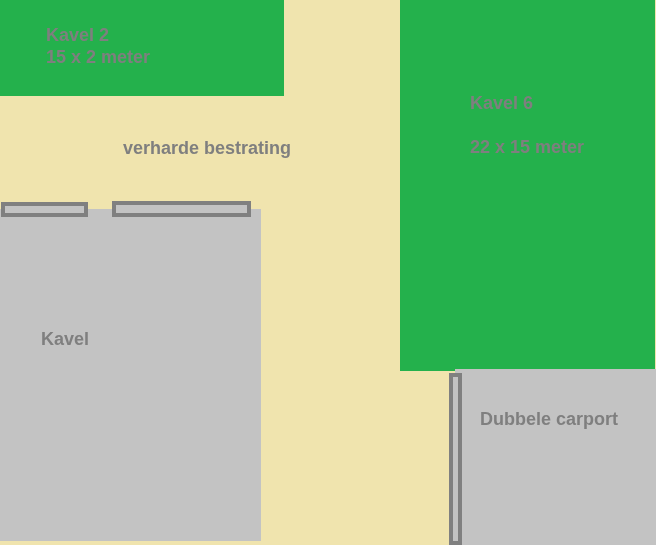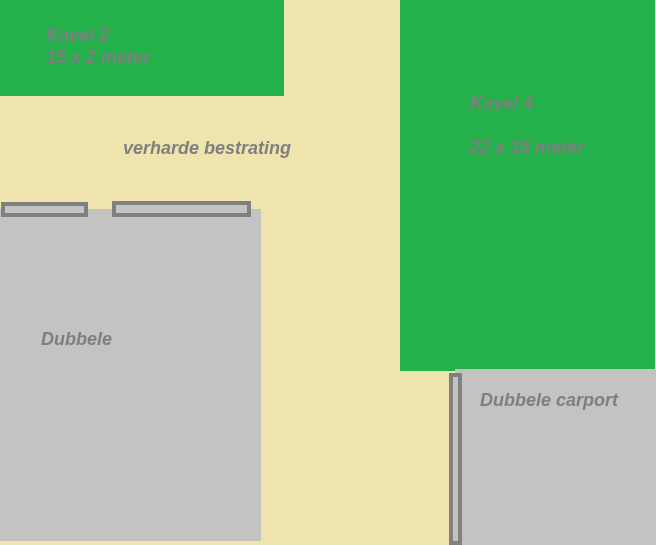--- a/index.html
+++ b/index.html
@@ -1,35 +1,35 @@
 <!DOCTYPE html>
 <html><head>
 <meta charset="utf-8">
 <style>
   html, body { margin:0; padding:0; }
   body { width:656px; height:545px; position:relative; overflow:hidden; background:#f0e4ae; font-family:"Liberation Sans", sans-serif; }
   .abs { position:absolute; }
   .green { background:#24b14c; }
   .grey { background:#c3c3c3; }
-  .lbl { position:absolute; color:#7f7f7f; font-weight:bold; font-size:18px; white-space:nowrap; line-height:22px;font-style:italic; }
+  .lbl { position:absolute; color:#7f7f7f; font-weight:bold; font-size:18px; white-space:nowrap; line-height:22px; }
   .door { position:absolute; box-sizing:border-box; border:4px solid #808080; background:#c3c3c3; }
 </style>
 </head>
 <body>
 
 <div class="abs green" style="left:0;top:0;width:284px;height:96px;"></div>
 <div class="lbl" style="left:46px;top:24px;">Kavel 2</div>
 <div class="lbl" style="left:46px;top:46px;">15 x 2 meter</div>
 
 <div class="abs green" style="left:400px;top:0;width:255px;height:371px;"></div>
-<div class="lbl" style="left:470px;top:92px;">Kavel 4</div>
+<div class="lbl" style="left:470px;top:92px;">Kavel 6</div>
 <div class="lbl" style="left:470px;top:136px;">22 x 15 meter</div>
 
 <div class="lbl" style="left:123px;top:137px;text-align:center;">verharde bestrating</div>
 
 <div class="abs grey" style="left:0;top:209px;width:261px;height:332px;"></div>
 <div class="door" style="left:1px;top:202px;width:87px;height:15px;"></div>
 <div class="door" style="left:112px;top:201px;width:139px;height:16px;"></div>
-<div class="lbl" style="left:41px;top:328px;">Dubbele</div>
+<div class="lbl" style="left:41px;top:328px;">Kavel</div>
 
 <div class="abs grey" style="left:455px;top:369px;width:201px;height:176px;"></div>
 <div class="door" style="left:449px;top:373px;width:13px;height:172px;"></div>
-<div class="lbl" style="left:480px;top:389px;">Dubbele carport</div>
+<div class="lbl" style="left:480px;top:408px;">Dubbele carport</div>
 
 </body></html>

